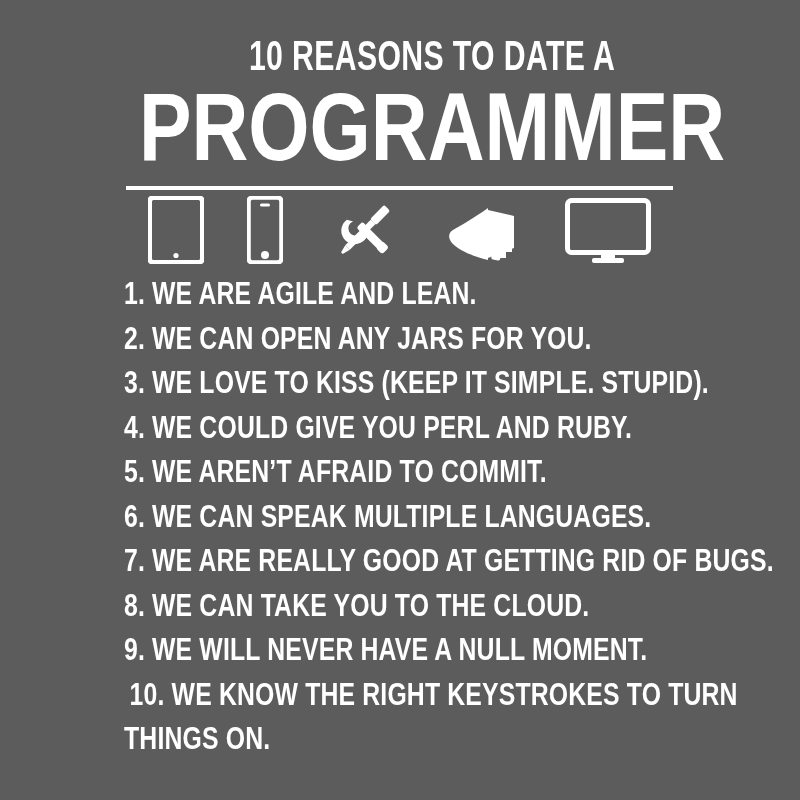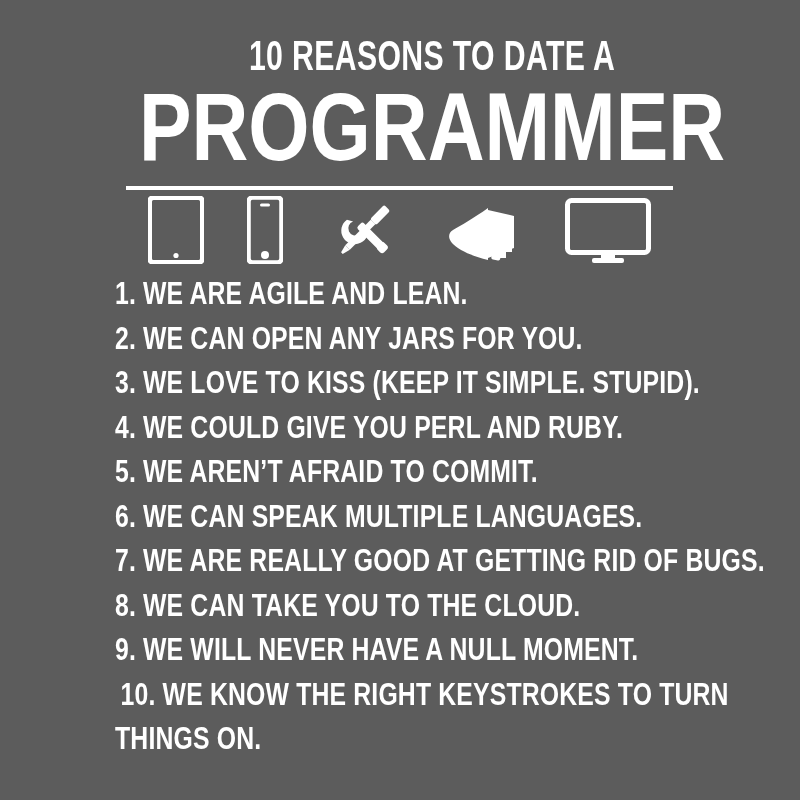--- a/index.html
+++ b/index.html
@@ -83,21 +83,21 @@
   .icon-slot {
     display: flex;
     align-items: flex-end;
     justify-content: center;
   }
   .icon-slot svg { display: block; }
 
   
   .list {
     position: absolute;
-    left: 115px;
+    left: 124px;
     top: 272px;
     width: 620px;
   }
   .list-item {
     color: #ffffff;
     font-family: "Liberation Sans", sans-serif;
     font-weight: 700;
     font-size: 31px;
     line-height: 44.5px;
     letter-spacing: 0.2px;

